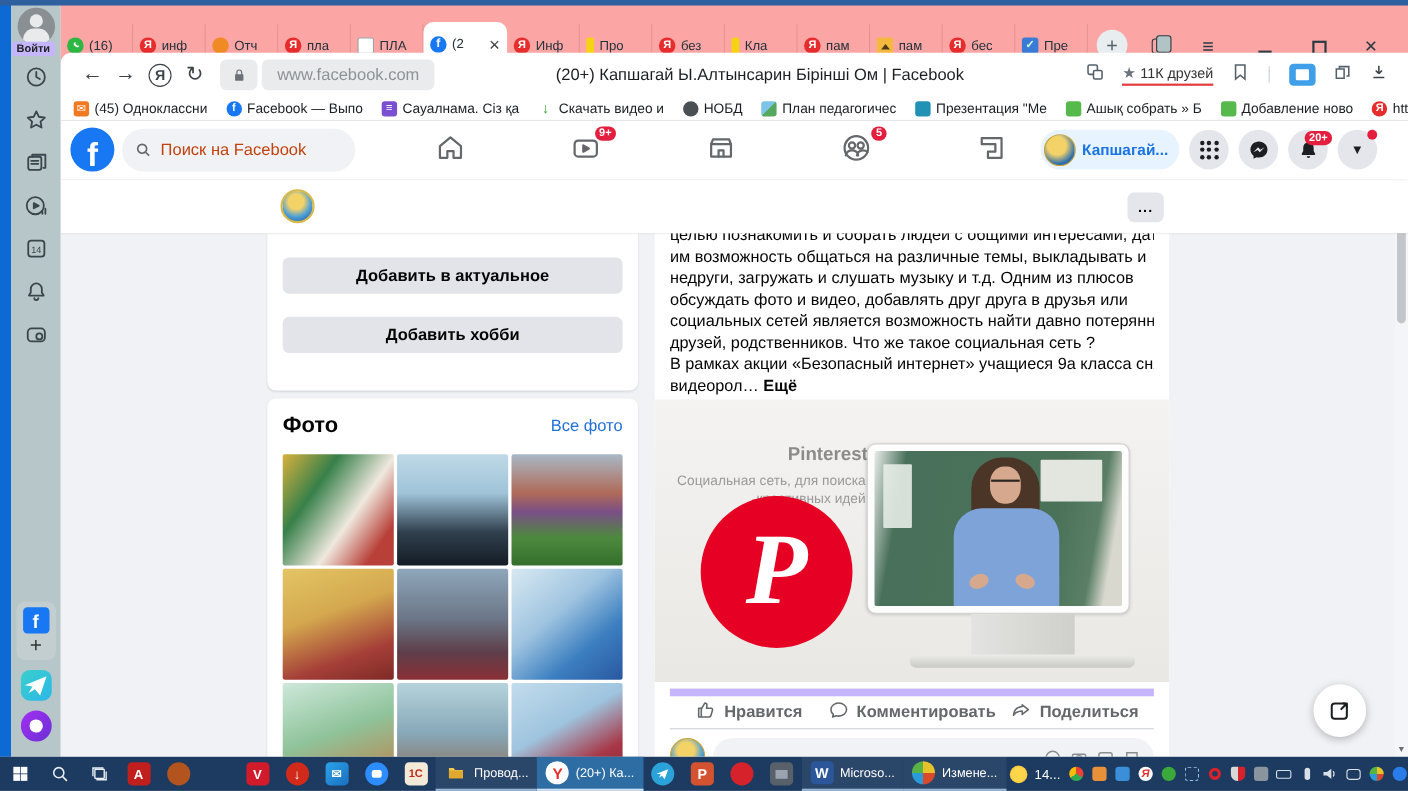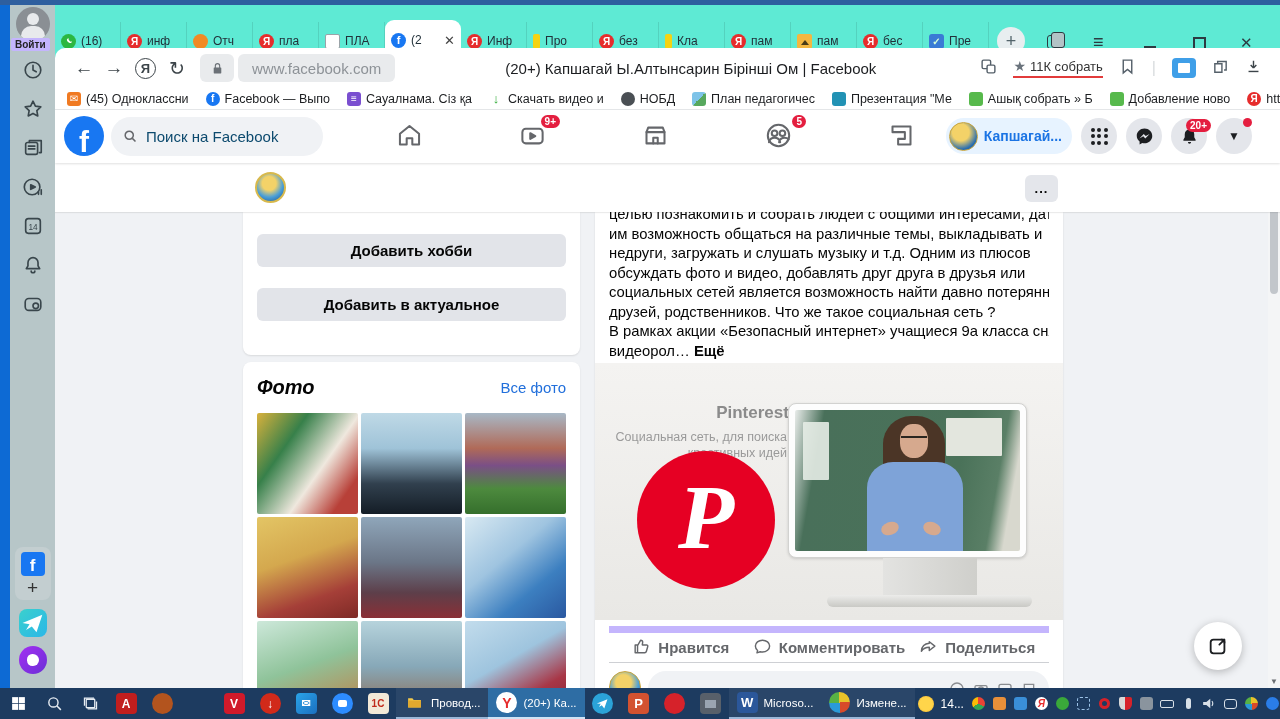--- a/index.html
+++ b/index.html
@@ -20,21 +20,21 @@
   .rail-icons .ri svg { width:22px; height:22px; }
   .rail-bottom { position:absolute; left:0; bottom:14px; width:45px; display:flex; flex-direction:column; align-items:center; gap:9px; }
   .rb-group { background:#c3ced0; border-radius:8px; padding:5px 0 2px; width:36px; display:flex; flex-direction:column; align-items:center; gap:2px;}
   .rb-fb { width:24px; height:24px; background:#1877f2; color:#fff; border-radius:4px; font-weight:bold; font-size:17px; display:flex; align-items:flex-end; justify-content:center; line-height:1.1;}
   .rb-plus { color:#333; font-size:19px; line-height:20px; }
   .rb-tg { width:28px; height:28px; border-radius:8px; background:linear-gradient(135deg,#3ad0cd,#2bb7e8); display:flex; align-items:center; justify-content:center; }
   .rb-alice { width:28px; height:28px; border-radius:50%; background:linear-gradient(135deg,#a32ff2,#6b2fd6); display:flex; align-items:center; justify-content:center; }
   .rb-alice i { display:block; width:12px; height:12px; background:#fff; border-radius:46% 54% 52% 48%; }
 
   
-  .tabbar { position:absolute; left:55px; top:0; width:1225px; height:60px; background:#5eead4; display:flex; align-items:flex-end; z-index:20; }
+  .tabbar { position:absolute; left:55px; top:0; width:1225px; height:60px; background:#fca5a5; display:flex; align-items:flex-end; z-index:20; }
   .tab { position:relative; width:66px; height:38px; display:flex; align-items:center; gap:5px; padding:0 6px; font-size:12px; color:#22313a; border-right:1px solid rgba(0,0,0,.10); cursor:default; }
   .tab .tab-label { overflow:hidden; white-space:nowrap; max-width:34px; }
   .tab.active { background:#fff; border-radius:9px 9px 0 0; height:40px; width:76px; border-right:none; }
   .tab.active .tab-close { margin-left:auto; color:#444; font-size:13px; }
   .fav { flex:0 0 auto; width:15px; height:15px; border-radius:50%; display:flex; align-items:center; justify-content:center; font-size:10px; font-weight:bold; color:#fff; }
   .fav svg { width:10px; height:10px; }
   .fav.f-whatsapp{ background:#2bb741; } .fav.f-yandex{ background:#e62c2c; font-size:10px;}
   .fav.f-orange{ background:#f08a24; } .fav.f-facebook{ background:#1877f2; font-size:11px;}
   .fav.f-doc{ background:#fff; border:1px solid #9aa3a8; border-radius:2px; }
   .fav.f-yellow{ background:#f5d312; width:7px; border-radius:2px; }
@@ -74,21 +74,21 @@
   .bmi.mail-orange{ background:#f07a22; } .bmi.facebook{ background:#1877f2; border-radius:50%; font-weight:bold;}
   .bmi.purple-list{ background:#7a4fd0; } .bmi.green-down{ background:transparent; color:#2faa35; font-weight:bold; font-size:13px;}
   .bmi.dark-gear{ background:#4a4f54; border-radius:50%; } .bmi.pic{ background:linear-gradient(135deg,#7ec3e8 50%,#57a85e 50%); }
   .bmi.teal-book{ background:#2292b4; } .bmi.green-app{ background:#57b94c; }
   .bmi.yandex{ background:#e62c2c; border-radius:50%; font-weight:bold; }
 
   
   .viewport { position:absolute; left:55px; top:110px; width:1225px; height:578px; background:#f0f2f5; overflow:hidden; z-index:15; }
   .fb-header { position:absolute; left:0; top:0; width:100%; height:53px; background:#fff; box-shadow:0 1px 2px rgba(0,0,0,.12); z-index:5; }
   .fb-logo { position:absolute; left:9px; top:6px; width:40px; height:40px; border-radius:50%; background:#1877f2; color:#fff; font-size:30px; font-weight:bold; display:flex; align-items:flex-end; justify-content:center; line-height:0.95; }
-  .fb-search { position:absolute; left:56px; top:7px; width:212px; height:39px; background:#f0f2f5; border-radius:20px; display:flex; align-items:center; gap:8px; padding:0 12px; color:#0c4a6e; font-size:15px; }
+  .fb-search { position:absolute; left:56px; top:7px; width:212px; height:39px; background:#f0f2f5; border-radius:20px; display:flex; align-items:center; gap:8px; padding:0 12px; color:#c2410c; font-size:15px; }
   .fb-nav { position:absolute; left:330px; top:4px; width:540px; height:46px; display:flex; justify-content:space-between; }
   .fb-nav .nv { position:relative; width:48px; display:flex; align-items:center; justify-content:center; color:#65676b; }
   .fb-nav svg { width:27px; height:27px; }
   .fb-badge { position:absolute; top:1px; right:-4px; background:#e41e3f; color:#fff; font-size:10px; font-weight:bold; border-radius:9px; padding:1px 4px; }
   .fb-right { position:absolute; right:28px; top:8px; display:flex; align-items:center; gap:9px; }
   .profile-pill { display:flex; align-items:center; gap:6px; background:#e7f3ff; border-radius:18px; height:36px; padding:0 10px 0 3px; }
   .profile-pill .pav { width:29px; height:29px; border-radius:50%; background:radial-gradient(circle at 40% 35%, #f3d268 35%, #2b6fb0 70%, #1b4d86); border:1px solid #c8a43c;}
   .profile-pill .pname { color:#1b74e4; font-size:14px; font-weight:bold; }
   .fb-circle { position:relative; width:36px; height:36px; border-radius:50%; background:#e4e6eb; color:#1c1e21; display:flex; align-items:center; justify-content:center; }
   .fb-circle svg{ width:19px; height:19px; }
@@ -102,21 +102,21 @@
   .sub-name { position:absolute; left:243px; top:15px; font-size:15px; font-weight:bold; color:#050505; }
   .sub-more { position:absolute; left:970px; top:12px; width:33px; height:27px; background:#e4e6eb; border-radius:6px; color:#050505; font-weight:bold; display:flex; align-items:center; justify-content:center; letter-spacing:1px; font-size:13px; }
 
   
   .content { position:absolute; left:0; top:102px; width:100%; height:476px; }
   .card { position:absolute; background:#fff; border-radius:8px; box-shadow:0 1px 2px rgba(0,0,0,.1); }
   .card-actions { left:188px; top:0; width:337px; height:143px; border-radius:0 0 8px 8px; padding:22px 14px 0; }
   .gray-btn { width:100%; height:33px; background:#e2e4e9; border-radius:6px; border:none; font-family:inherit; font-size:15px; font-weight:bold; color:#050505; display:flex; align-items:center; justify-content:center; margin-bottom:21px; }
   .card-photos { left:188px; top:150px; width:337px; height:440px; padding:14px; }
   .photos-head { display:flex; align-items:center; justify-content:space-between; margin-bottom:14px; }
-  .photos-title { font-size:20px; font-weight:bold; color:#050505;font-style:italic; }
+  .photos-title { font-size:20px; font-weight:bold; color:#050505; }
   .photos-link { font-size:15px; color:#216fdb; }
   .photo-grid { display:grid; grid-template-columns:repeat(3,101px); grid-auto-rows:101px; gap:3px; }
   .ph { border-radius:2px; }
 
   .card-post { left:540px; top:0; width:468px; height:476px; border-radius:0; overflow:hidden; }
   .post-text { padding:0 14px; margin-top:-7px; }
   .post-text div { font-size:14.8px; line-height:19.5px; color:#050505; white-space:nowrap; overflow:hidden; }
   .more-link { font-weight:bold; }
   .post-image { position:absolute; left:0; top:151px; width:468px; height:257px; background:linear-gradient(180deg,#f4f3f1,#e9e8e5); overflow:hidden; }
   .pin-brand { position:absolute; left:120px; top:40px; width:75px; text-align:center; font-size:17px; font-weight:bold; color:#8b8b8b; }
@@ -373,21 +373,21 @@
       <div class="page-title">(20+) Капшагай Ы.Алтынсарин Бірінші Ом | Facebook</div>
       <div class="nav-right">
         <span class="icon16">
           <svg viewBox="0 0 24 24" fill="none" stroke="#55606a" stroke-width="2">
               <rect x="3" y="3" width="12" height="12" rx="2"></rect>
               <rect x="10" y="10" width="11" height="11" rx="2" fill="#fff"></rect>
             </svg>
         </span>
         <span class="reviews">
             <span class="star">★</span>
-            <span>11К собрать</span>
+            <span>11К друзей</span>
           </span>
         <span class="icon16">
           <svg viewBox="0 0 24 24" fill="none" stroke="#55606a" stroke-width="2">
               <path d="M6 3h12v18l-6-5-6 5z"></path>
             </svg>
         </span>
         <span style="color:#d8dbde;">|</span>
         <span class="blue-ext">
             <i></i>
           </span>
@@ -542,22 +542,22 @@
     </div>
 
     <div class="sub-header">
       <div class="sub-av"></div>
       <div class="sub-more">...</div>
     </div>
 
     <div class="content">
 
       <div class="card card-actions">
+        <button class="gray-btn">Добавить в актуальное</button>
         <button class="gray-btn">Добавить хобби</button>
-        <button class="gray-btn">Добавить в актуальное</button>
       </div>
 
       <div class="card card-photos">
         <div class="photos-head">
           <span class="photos-title">Фото</span>
           <span class="photos-link">Все фото</span>
         </div>
         <div class="photo-grid" id="photo-grid">
             <div class="ph" style="background: linear-gradient(125deg, rgb(216, 177, 60) 0%, rgb(55, 128, 74) 30%, rgb(239, 232, 222) 60%, rgb(184, 64, 56) 85%);"></div>
             <div class="ph" style="background: linear-gradient(rgb(191, 217, 230) 0%, rgb(159, 195, 216) 35%, rgb(49, 64, 78) 70%, rgb(20, 29, 38) 100%);"></div>

